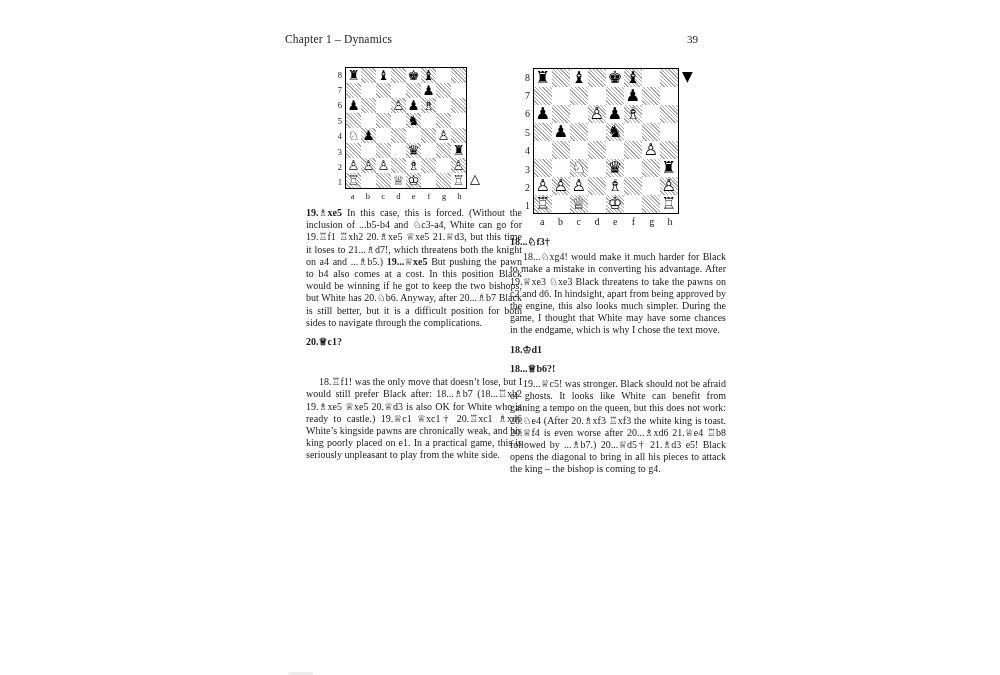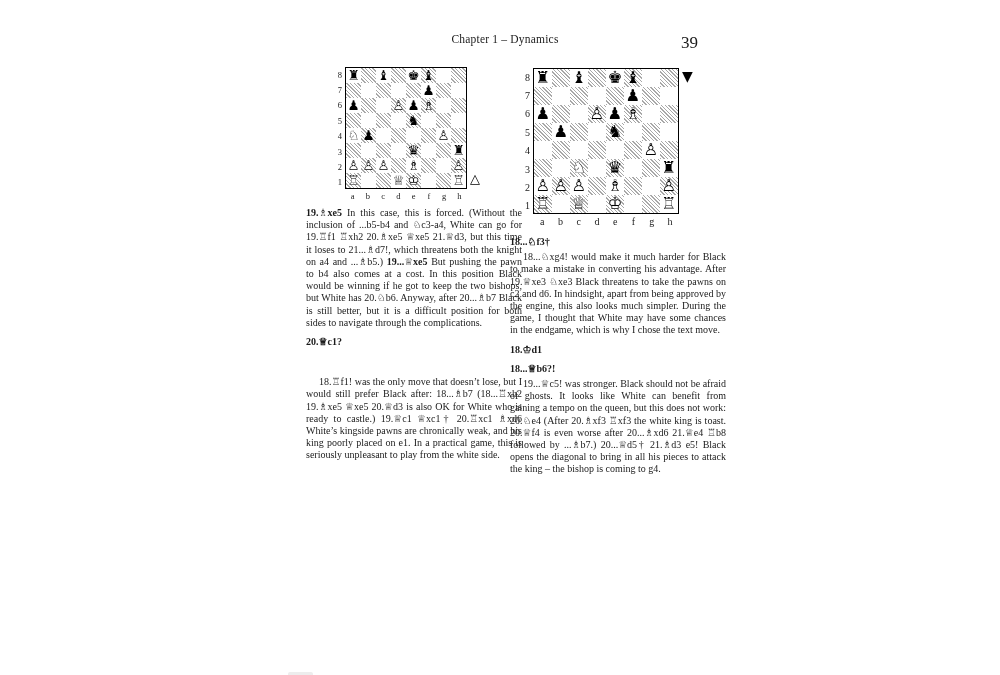--- a/index.html
+++ b/index.html
@@ -2,25 +2,25 @@
 <html><head>
 <meta charset="utf-8">
 <style>
   html,body { margin:0; padding:0; }
   body {
     width:1000px; height:675px; position:relative; background:#ffffff;
     font-family:"Liberation Serif","DejaVu Serif",serif; color:#1a1a1a;
     overflow:hidden;
   }
   .header-title {
-    position:absolute; top:33px; left:285px; width:440px; text-align:center;
+    position:absolute; top:33px; left:285px; width:440px; text-align:left;
     font-size:11.5px; letter-spacing:0.2px;
   }
   .header-page {
-    position:absolute; top:33px; left:672px; width:26px; text-align:right; font-size:17px;
+    position:absolute; top:33px; left:672px; width:26px; text-align:right; font-size:11px;
   }
 
   
   .diagram { position:absolute; display:flex; }
   .ranks { display:flex; flex-direction:column; }
   .rank-label { flex:1; display:flex; align-items:center; justify-content:flex-end; padding-right:3px; }
   .bcol { display:flex; flex-direction:column; }
   .board { display:grid; grid-template-columns:repeat(8,1fr); grid-template-rows:repeat(8,1fr); border:1.5px solid #000; background:#fff; }
   .files { display:flex; align-items:center; }
   .file-label { flex:1; text-align:center; }

